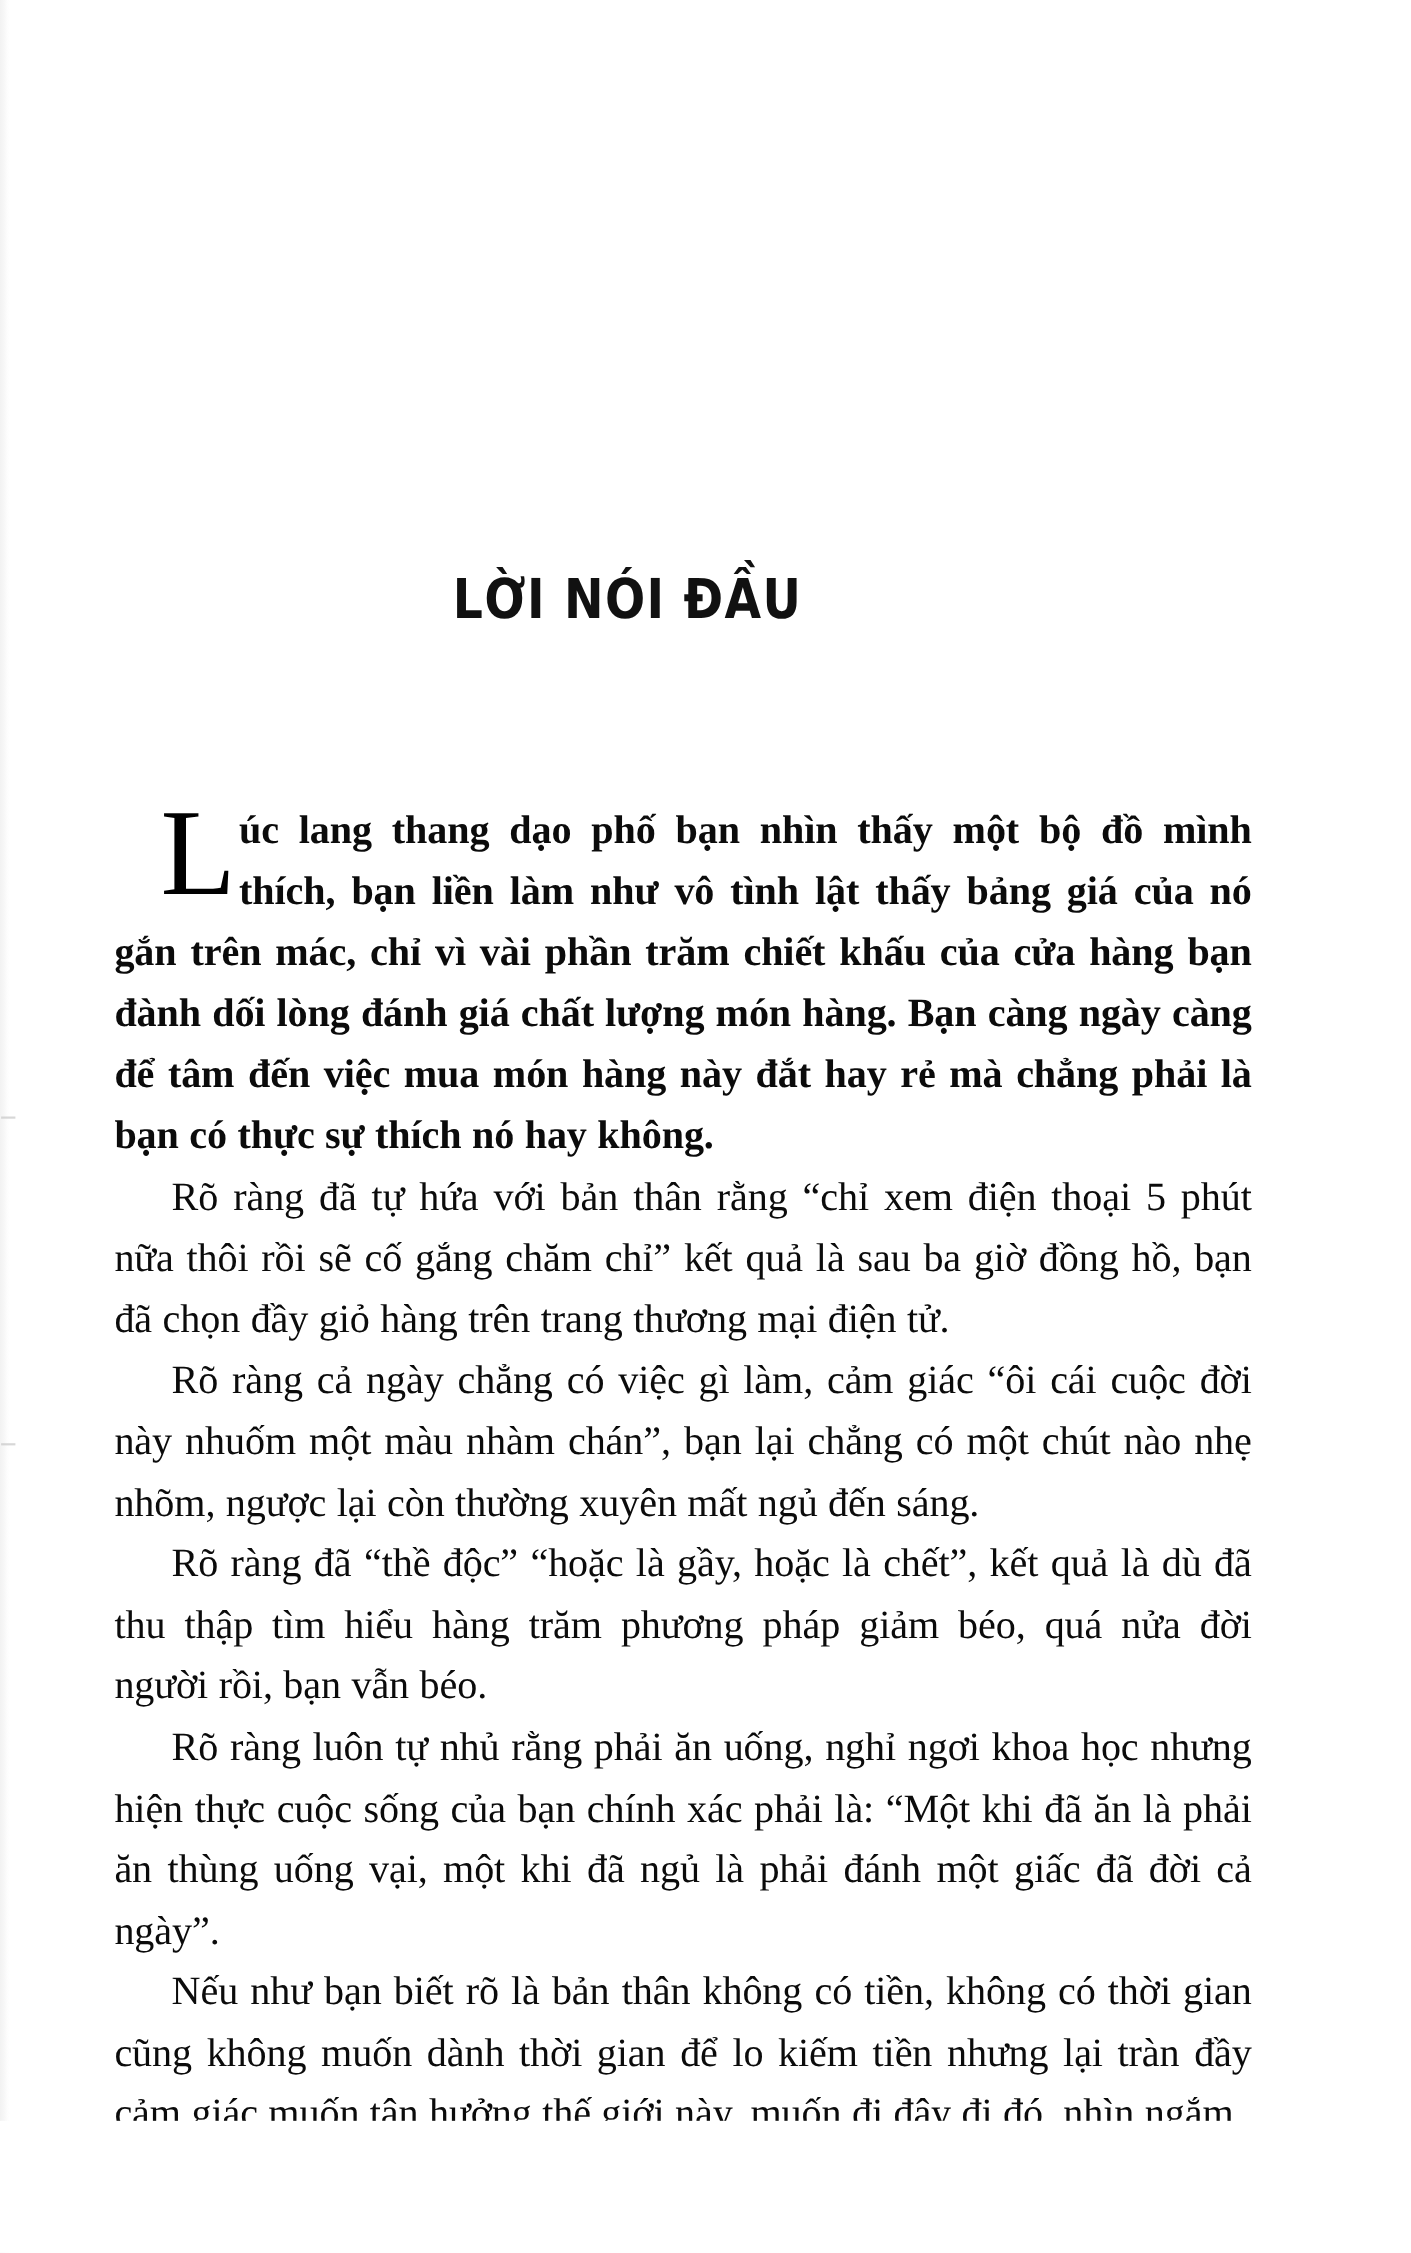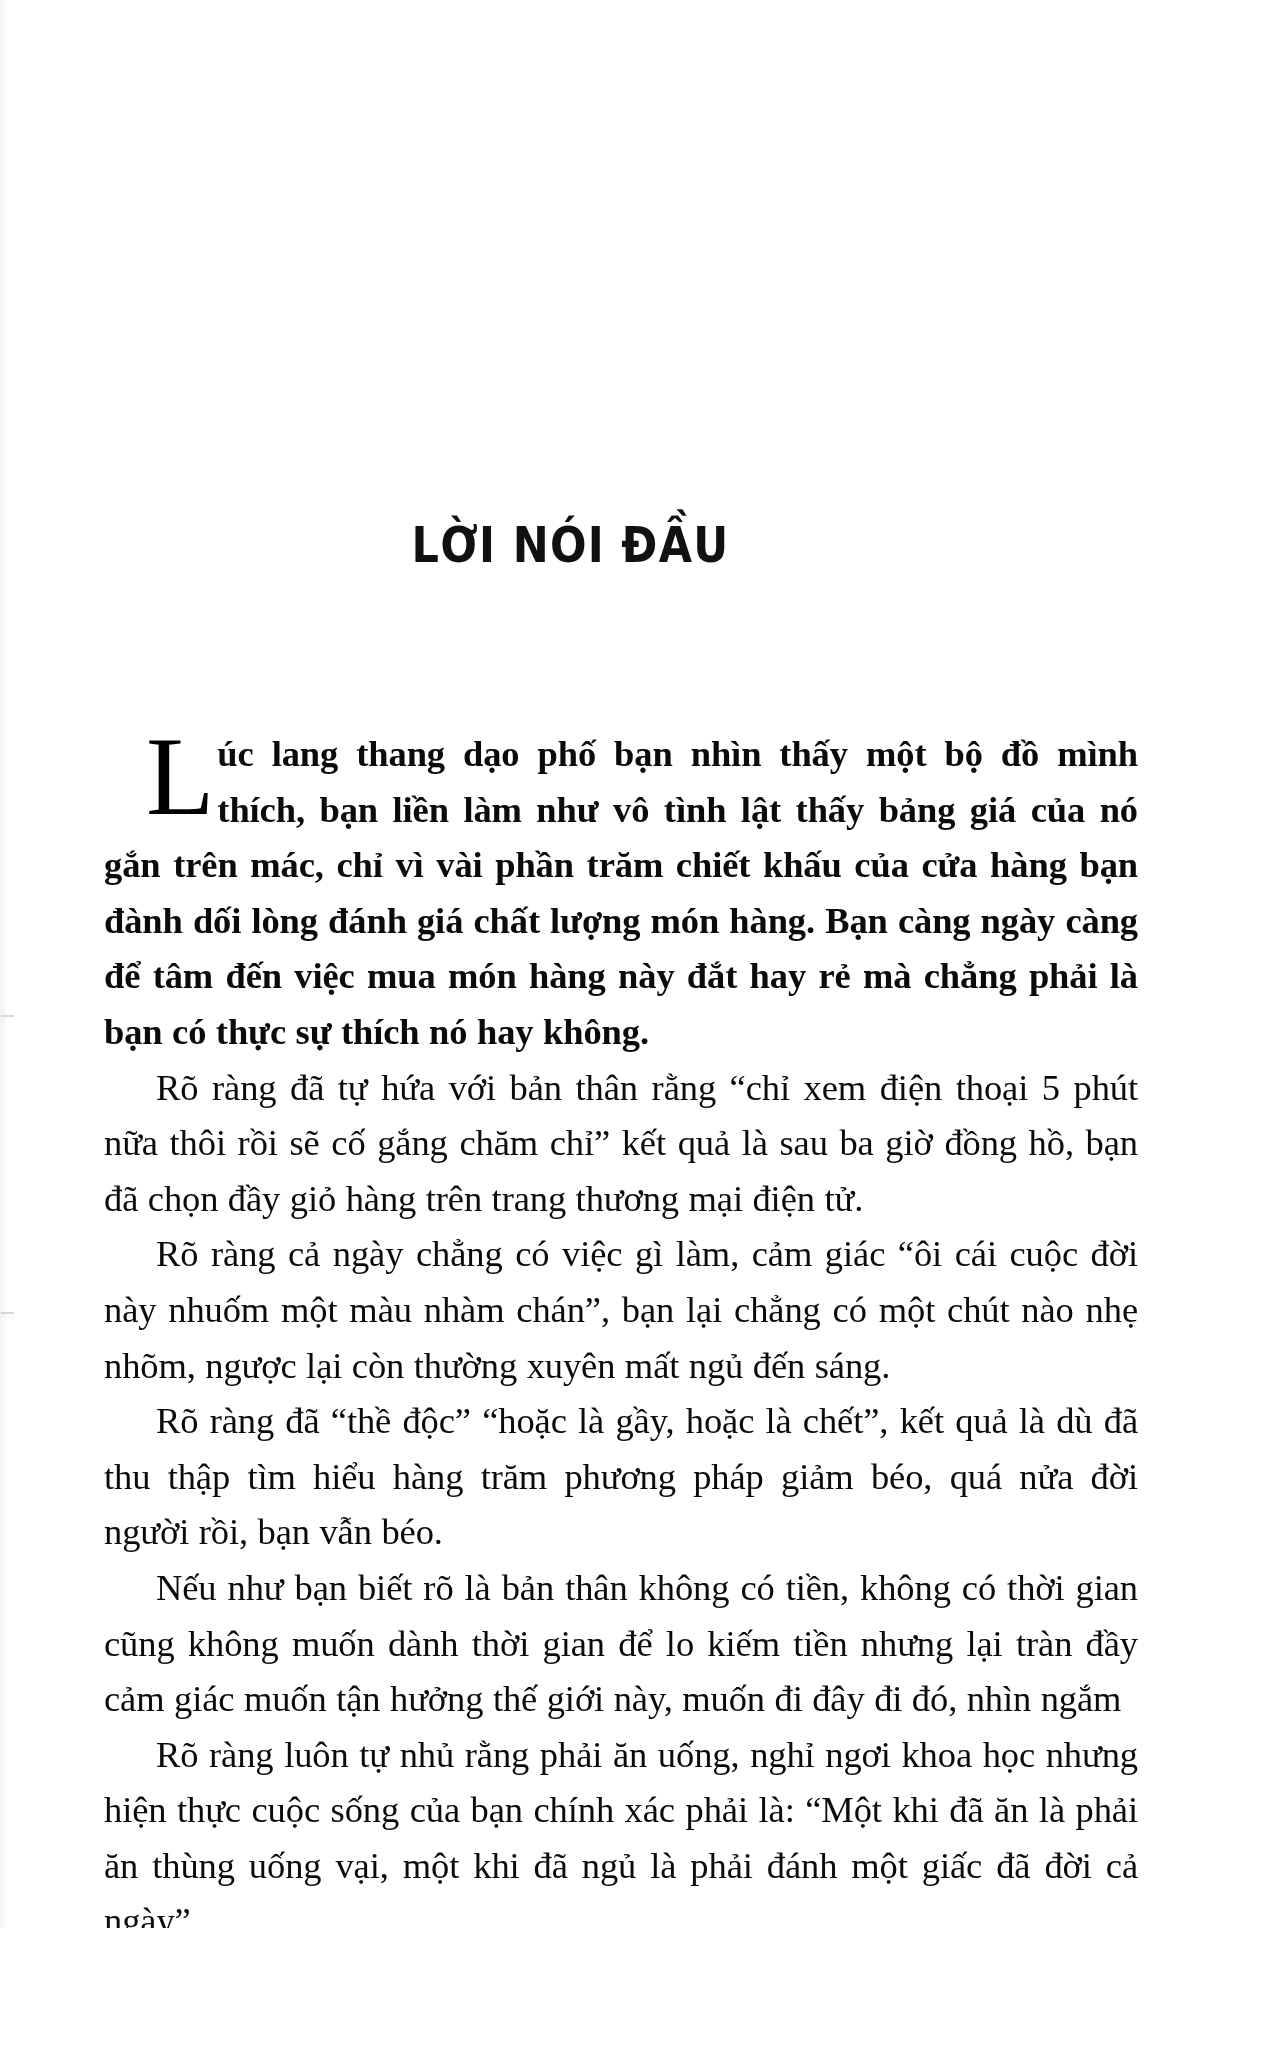--- a/index.html
+++ b/index.html
@@ -115,19 +115,19 @@
   <div class="scan-tick t1"></div>
   <div class="scan-tick t2"></div>
 
   <h1 class="chapter-title">LỜI NÓI ĐẦU</h1>
 
   <div class="text-block">
     <p class="para para-lead">Lúc lang thang dạo phố bạn nhìn thấy một bộ đồ mình thích, bạn liền làm như vô tình lật thấy bảng giá của nó gắn trên mác, chỉ vì vài phần trăm chiết khấu của cửa hàng bạn đành dối lòng đánh giá chất lượng món hàng. Bạn càng ngày càng để tâm đến việc mua món hàng này đắt hay rẻ mà chẳng phải là bạn có thực sự thích nó hay không.</p>
     <p class="para">Rõ ràng đã tự hứa với bản thân rằng “chỉ xem điện thoại 5 phút nữa thôi rồi sẽ cố gắng chăm chỉ” kết quả là sau ba giờ đồng hồ, bạn đã chọn đầy giỏ hàng trên trang thương mại điện tử.</p>
     <p class="para">Rõ ràng cả ngày chẳng có việc gì làm, cảm giác “ôi cái cuộc đời này nhuốm một màu nhàm chán”, bạn lại chẳng có một chút nào nhẹ nhõm, ngược lại còn thường xuyên mất ngủ đến sáng.</p>
     <p class="para">Rõ ràng đã “thề độc” “hoặc là gầy, hoặc là chết”, kết quả là dù đã thu thập tìm hiểu hàng trăm phương pháp giảm béo, quá nửa đời người rồi, bạn vẫn béo.</p>
+    <p class="para">Rõ ràng luôn tự nhủ rằng phải ăn uống, nghỉ ngơi khoa học nhưng hiện thực cuộc sống của bạn chính xác phải là: “Một khi đã ăn là phải ăn thùng uống vại, một khi đã ngủ là phải đánh một giấc đã đời cả ngày”.</p>
     <p class="para">Nếu như bạn biết rõ là bản thân không có tiền, không có thời gian cũng không muốn dành thời gian để lo kiếm tiền nhưng lại tràn đầy cảm giác muốn tận hưởng thế giới này, muốn đi đây đi đó, nhìn ngắm</p>
-    <p class="para">Rõ ràng luôn tự nhủ rằng phải ăn uống, nghỉ ngơi khoa học nhưng hiện thực cuộc sống của bạn chính xác phải là: “Một khi đã ăn là phải ăn thùng uống vại, một khi đã ngủ là phải đánh một giấc đã đời cả ngày”.</p>
   </div>
 
   <div class="page-fold"></div>
 
 </div>
 
 </body></html>

